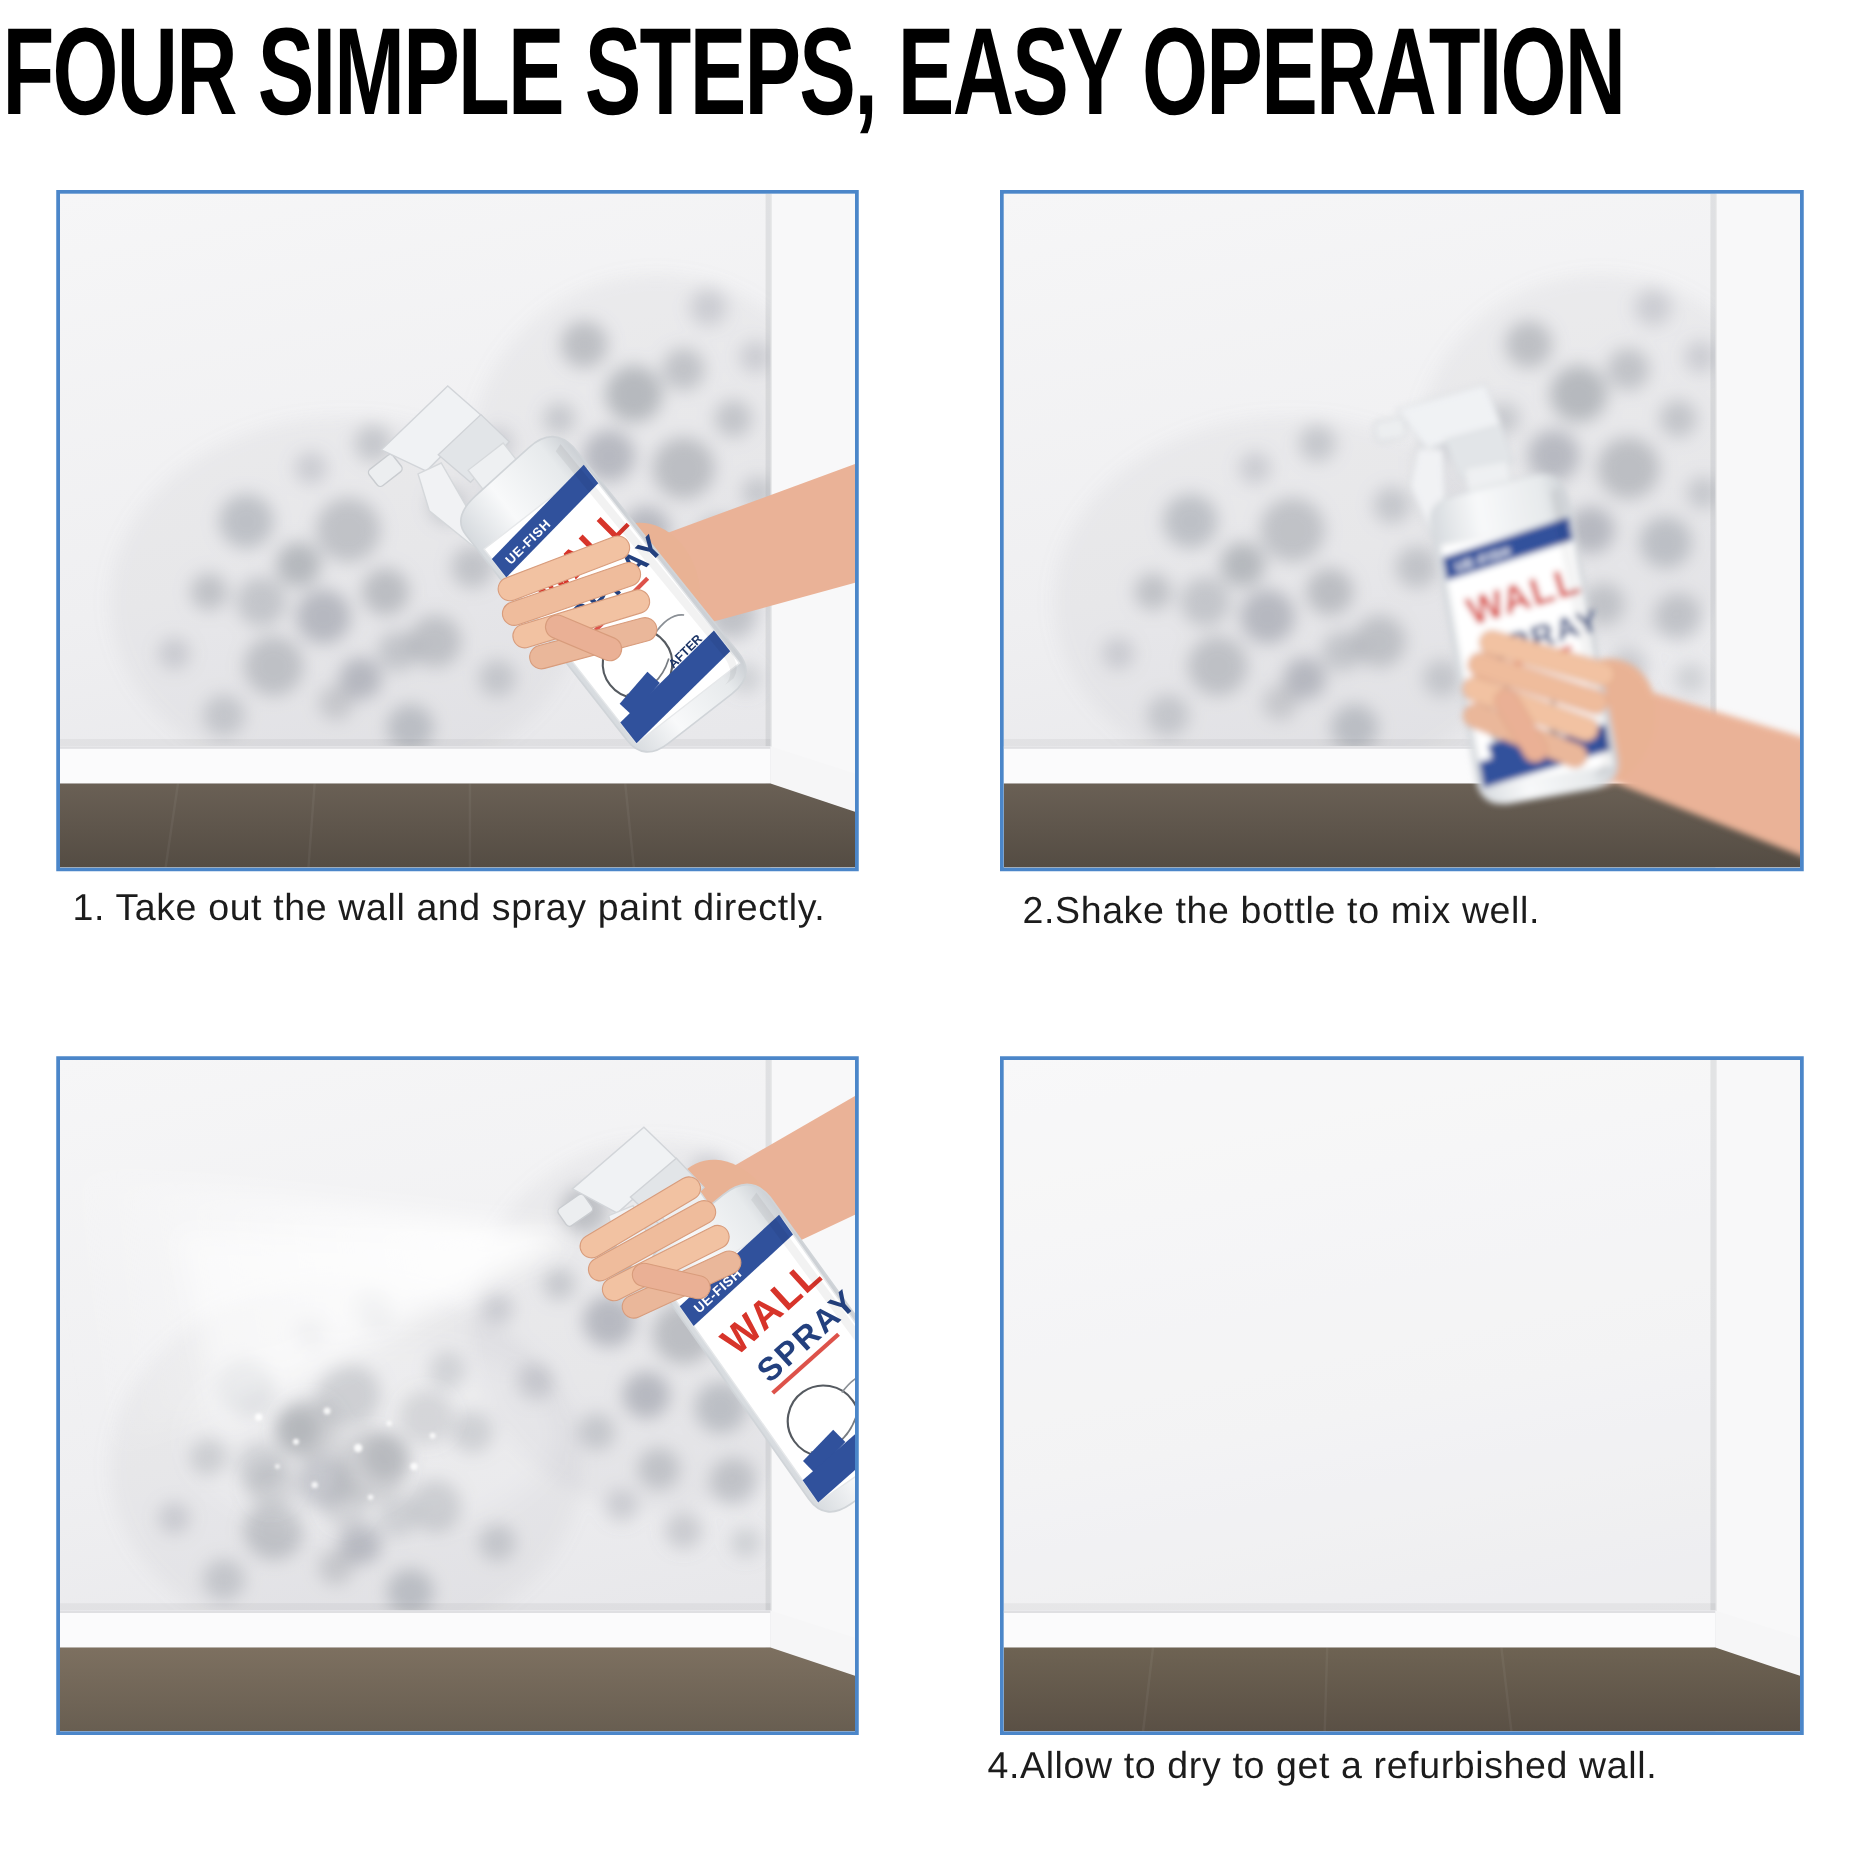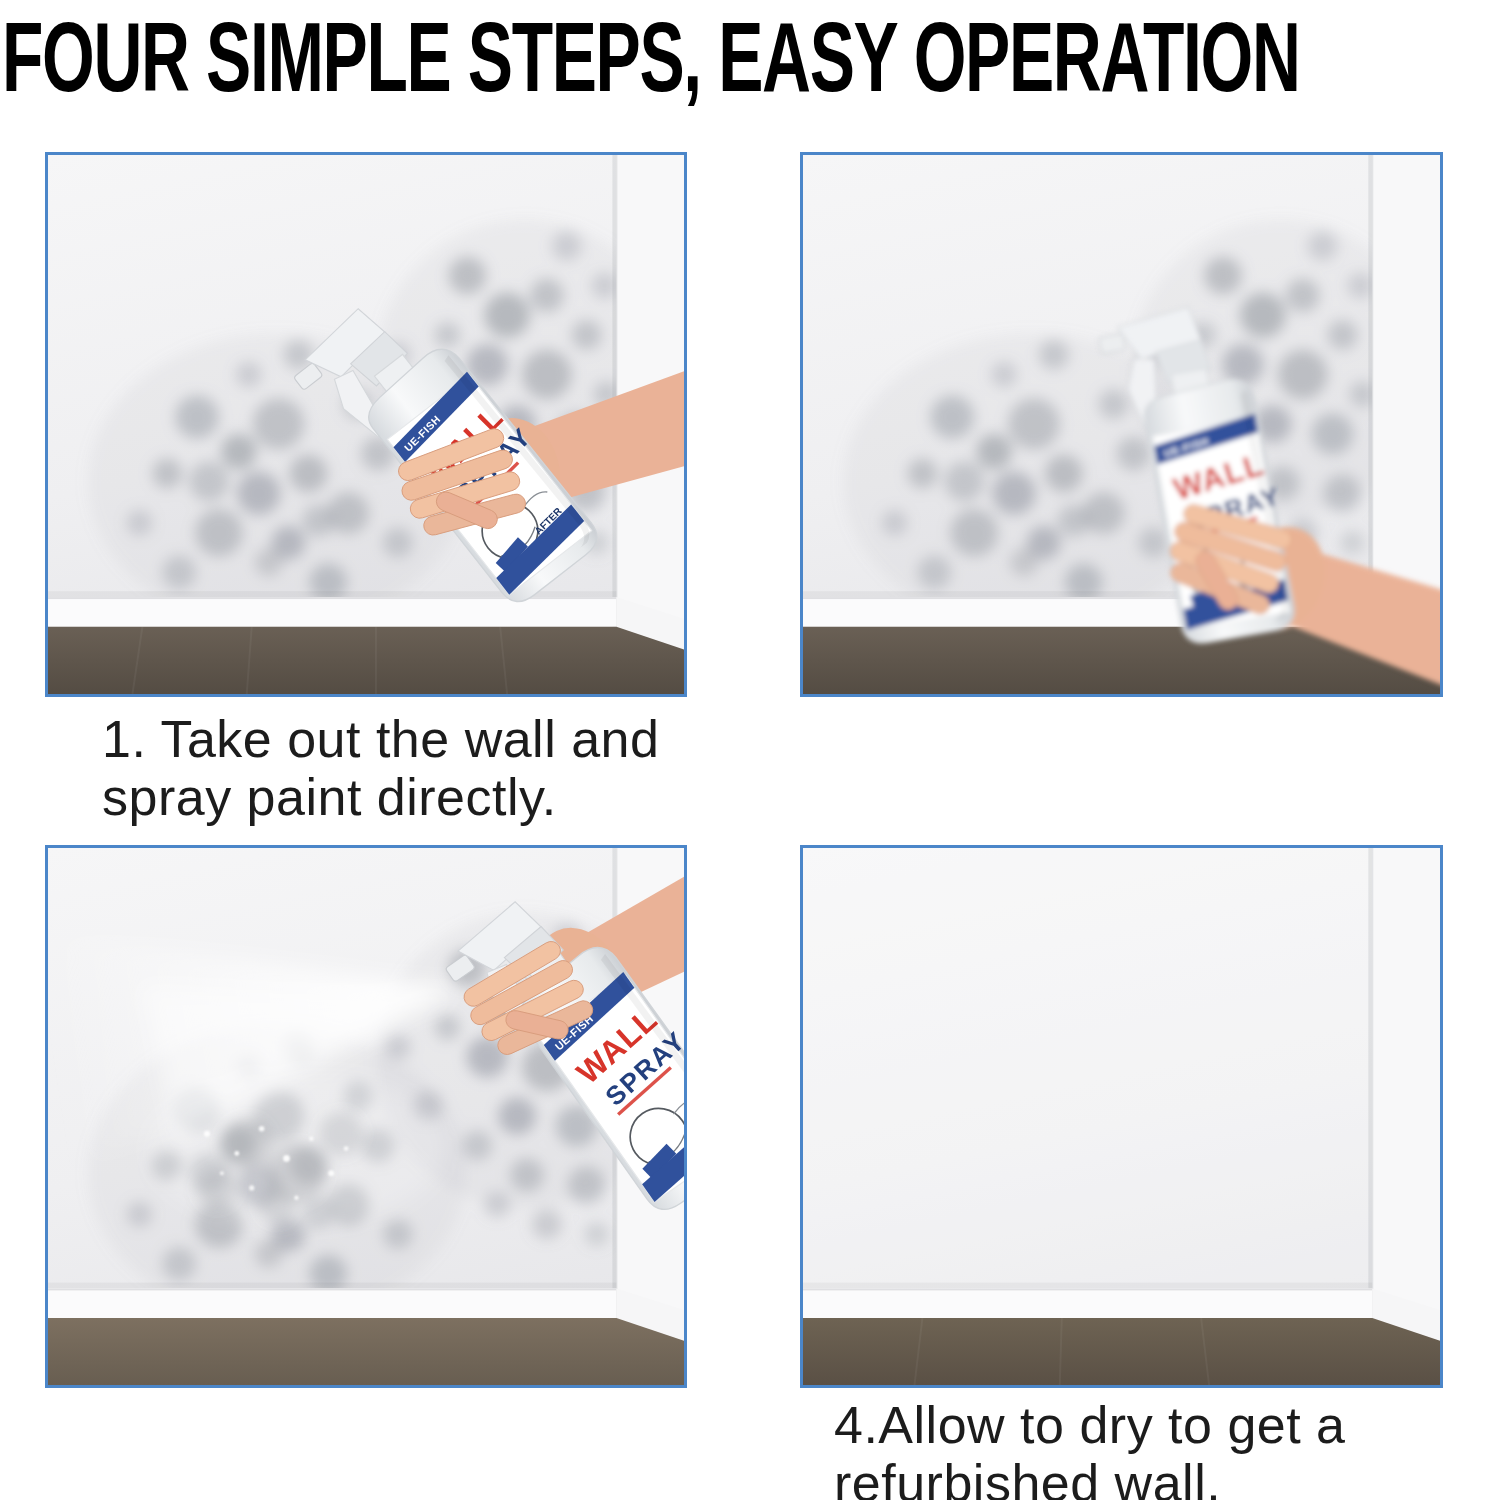--- a/index.html
+++ b/index.html
@@ -15,21 +15,21 @@
   }
   .panel{
     position:absolute;border:3px solid #4b86c9;background:#fff;box-sizing:border-box;
   }
   .panel svg{display:block;width:100%;height:100%;}
   #panel1{left:45px;top:152px;width:642px;height:545px;}
   #panel2{left:800px;top:152px;width:643px;height:545px;}
   #panel3{left:45px;top:845px;width:642px;height:543px;}
   #panel4{left:800px;top:845px;width:643px;height:543px;}
   .caption{
-    position:absolute;font-size:52px;color:#1c1c1c;line-height:1.12;letter-spacing:0.5px;margin-left:44px;
+    position:absolute;font-size:30px;color:#1c1c1c;line-height:1.12;letter-spacing:0.5px;
   }
   #cap1{left:58px;top:710px;width:660px;}
   #cap2{left:818px;top:712px;width:655px;}
   #cap3{left:54px;top:1396px;width:640px;}
   #cap4{left:790px;top:1396px;width:720px;}
 </style>
 </head>
 <body>
 
 <div id="stage">
@@ -264,15 +264,16 @@
       <polygon points="0,477 572,477 640,500 640,545 0,545" fill="url(#floorMid)"></polygon>
       <g stroke="#ffffff" stroke-opacity="0.05" stroke-width="2">
         <line x1="120" y1="477" x2="112" y2="545"></line>
           <line x1="260" y1="477" x2="258" y2="545"></line>
         <line x1="400" y1="477" x2="408" y2="545"></line>
       </g>
     </svg>
   </div>
 
   <div class="caption" id="cap1">1. Take out the wall and spray paint directly.</div>
+  <div class="caption" id="cap2">2.Shake the bottle to mix well.</div>
   <div class="caption" id="cap4">4.Allow to dry to get a refurbished wall.</div>
 
 </div>
 
 </body></html>

